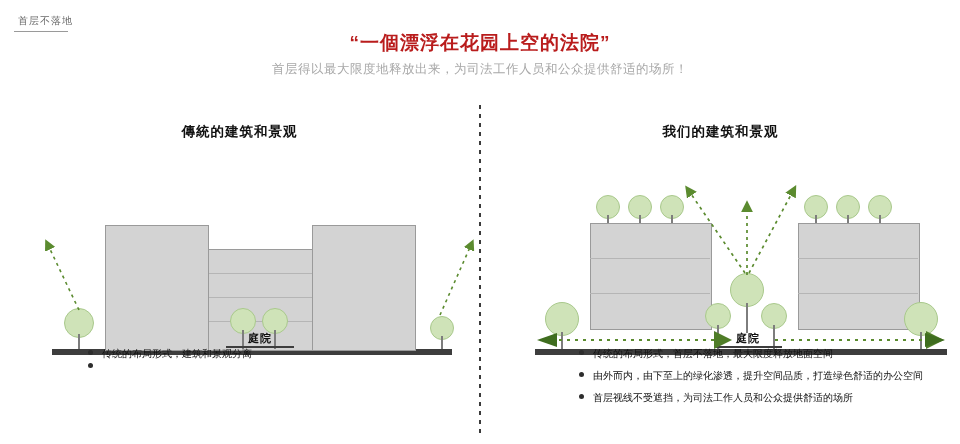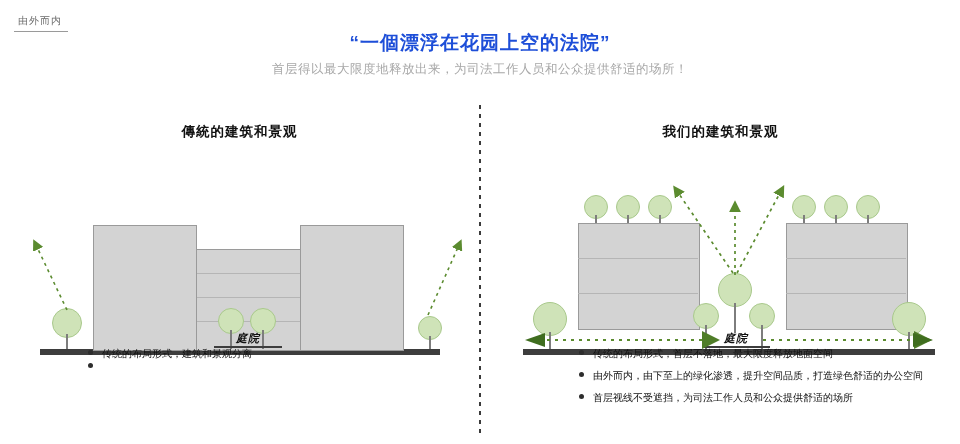--- a/index.html
+++ b/index.html
@@ -33,21 +33,21 @@
   }
   .main-title {
     position: absolute;
     left: 0;
     right: 0;
     top: 30px;
     text-align: center;
     font-size: 19px;
     font-weight: bold;
     letter-spacing: 1px;
-    color: #1d4ed8;
+    color: #b91c1c;
   }
   .sub-title {
     position: absolute;
     left: 0;
     right: 0;
     top: 61px;
     text-align: center;
     font-size: 12.5px;
     color: #a8a8a8;
     letter-spacing: 0.5px;
@@ -76,24 +76,23 @@
     text-align: center;
     font-size: 13.5px;
     font-weight: bold;
     letter-spacing: 1px;
     color: #111111;
   }
 
   .stage {
     position: absolute;
     top: 50px;
-    left: 0;
+    left: 12px;
     width: 100%;
     height: 215px;
-    font-style: italic;
   }
 
   .ground {
     position: absolute;
     height: 6px;
     background: #3d3d3d;
   }
   .ground-left  { left: 40px;  width: 400px; top: 194px; }
   .ground-right { left: 42px;  width: 412px; top: 194px; }
 
@@ -165,21 +164,21 @@
     background: #2d2d2d;
     margin-right: 9px;
     flex: none;
     position: relative;
     top: -2px;
   }
 </style>
 </head>
 <body>
 
-<div class="corner-label">由外而内</div>
+<div class="corner-label">首层不落地</div>
 <div class="corner-rule"></div>
 
 <div class="main-title">“一個漂浮在花园上空的法院”</div>
 <div class="sub-title">首层得以最大限度地释放出来，为司法工作人员和公众提供舒适的场所！</div>
 
 <div class="divider"></div>
 
 <div class="panel panel-left">
   <div class="panel-title">傳統的建筑和景观</div>
 

